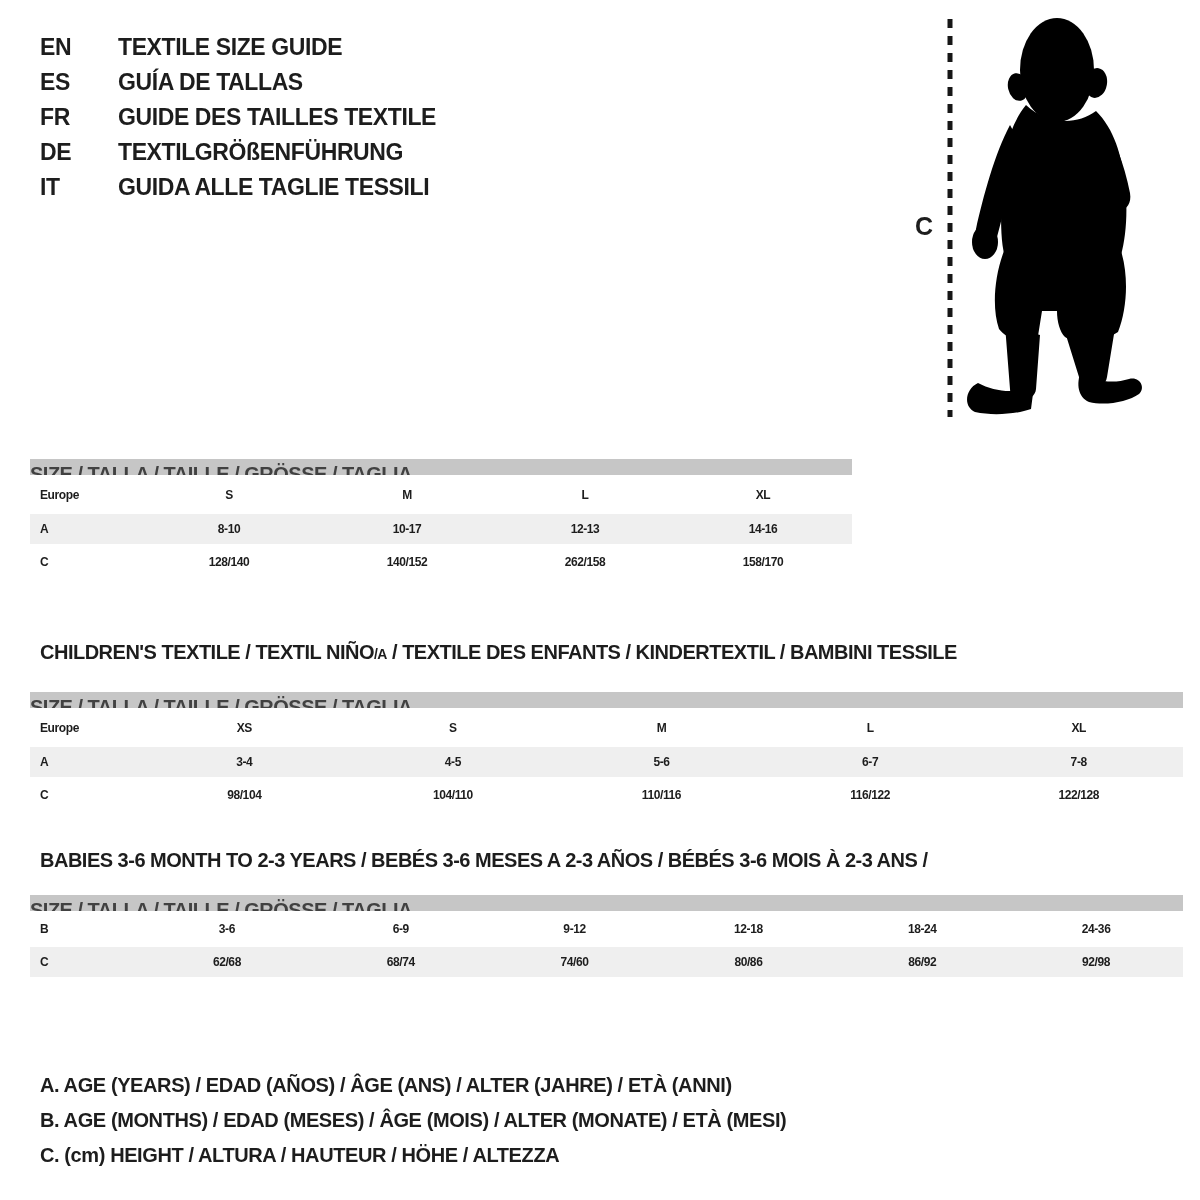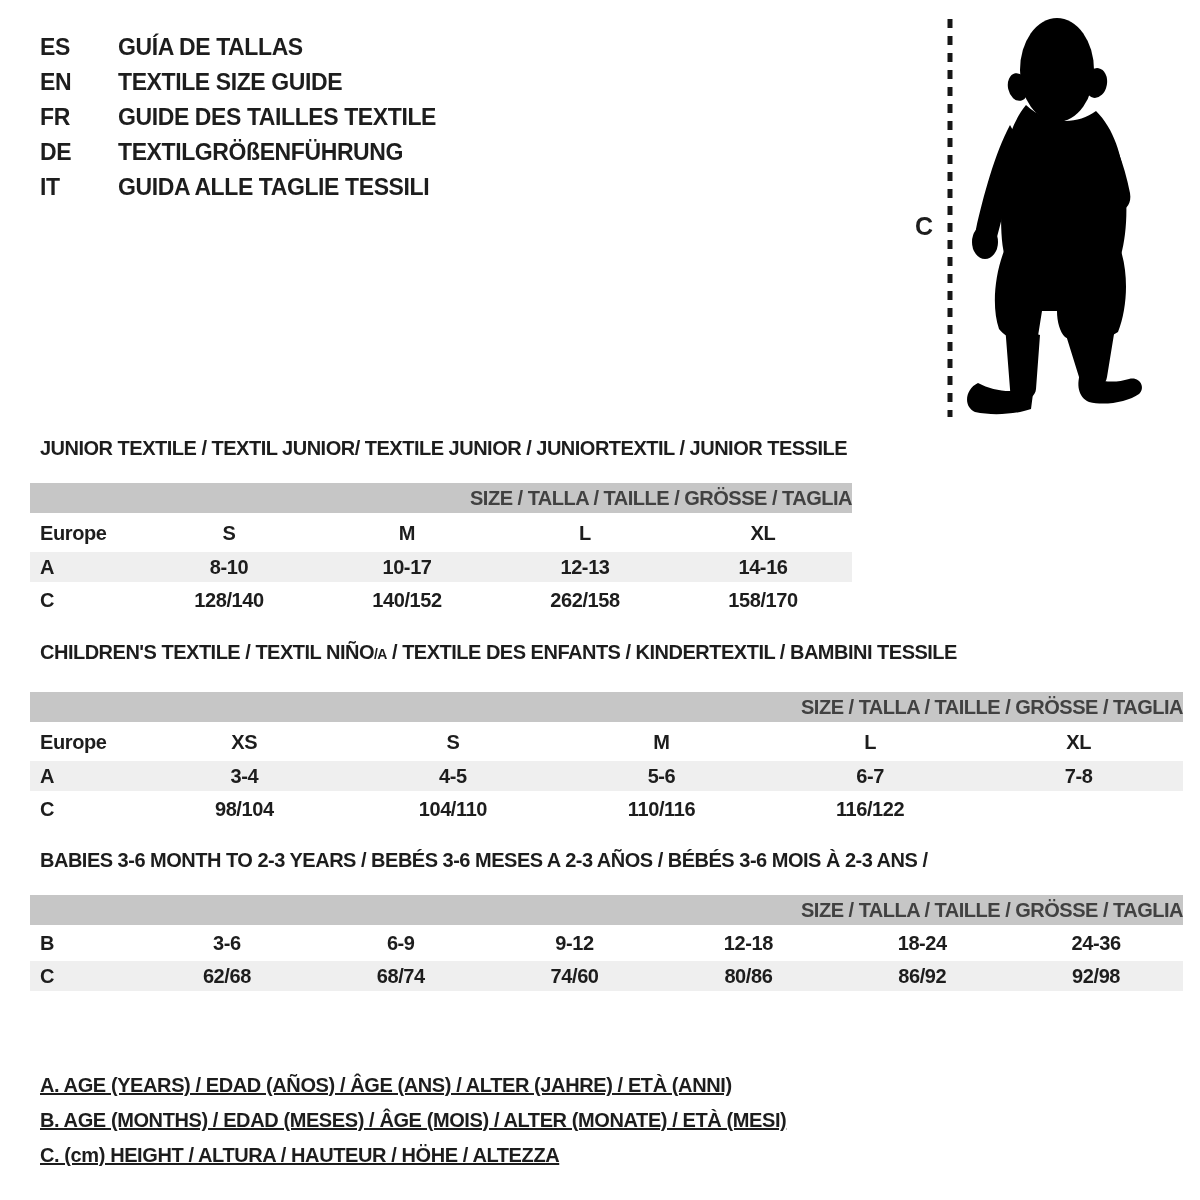--- a/index.html
+++ b/index.html
@@ -30,51 +30,51 @@
 
   
   .section { position: absolute; left: 30px; }
   #sec-junior   { top: 436px; width: 822px; }
   #sec-children { top: 640px; width: 1153px; }
   #sec-babies   { top: 843px; width: 1153px; }
   .sec-heading { margin-left: 10px; font-size: 20px; line-height: 24px; letter-spacing: -0.5px; white-space: nowrap; }
   .sec-heading.two-line { line-height: 35px; }
   .sub-small { font-size: 14px; }
   .size-bar {
-    height: 30px; line-height: 30px;
+    height: 16px; line-height: 30px;
     background: var(--size-bar-bg, #c6c6c6);
     color: var(--size-bar-text, #414141);
-    font-size: 20px; padding-left: 10px; letter-spacing: -0.5px;
-    white-space: nowrap; overflow: hidden; text-align: right;
+    font-size: 20px; letter-spacing: -0.5px;
+    white-space: nowrap; overflow: hidden;
   }
   #sec-junior .size-bar   { margin-top: 23px; }
   #sec-children .size-bar { margin-top: 26px; }
   #sec-babies .size-bar   { margin-top: 17px; }
   .table-body { margin-top: 2px; }
-  .trow { display: grid; height: 30px; line-height: 30px; margin-top: 3px; font-size: 20px; letter-spacing: -0.4px; }
+  .trow { display: grid; height: 30px; line-height: 30px; margin-top: 3px; font-size: 12px; letter-spacing: -0.4px; }
   .thead-row { height: 32px; line-height: 32px; margin-top: 4px; }
   .tlabel { padding-left: 10px; text-align: left; }
   .tcell { text-align: center; }
   .shaded { background: var(--shaded-row-bg, #efefef); }
 
   
-  #legend { left: 40px; top: 1068px; text-decoration: underline; }
+  #legend { left: 40px; top: 1068px; }
   .legend-line { font-size: 20px; line-height: 35px; letter-spacing: -0.4px; white-space: nowrap; }
 </style>
 </head>
 <body>
 
 <div id="lang-header" class="abs">
   <div class="lang-row">
+    <span class="lang-code">EN</span>
+    <span class="lang-title">TEXTILE SIZE GUIDE</span>
+  </div>
+  <div class="lang-row">
     <span class="lang-code">ES</span>
     <span class="lang-title">GUÍA DE TALLAS</span>
-  </div>
-  <div class="lang-row">
-    <span class="lang-code">EN</span>
-    <span class="lang-title">TEXTILE SIZE GUIDE</span>
   </div>
   <div class="lang-row">
     <span class="lang-code">FR</span>
     <span class="lang-title">GUIDE DES TAILLES TEXTILE</span>
   </div>
   <div class="lang-row">
     <span class="lang-code">DE</span>
     <span class="lang-title">TEXTILGRÖßENFÜHRUNG</span>
   </div>
   <div class="lang-row">
@@ -99,21 +99,20 @@
       <path d="M99,246 C89,272 87,304 94,324 C103,336 124,340 133,331 L137,306 L152,306 C152,317 155,327 160,332 C171,339 199,337 213,327 C222,304 224,272 216,246 Z"></path>
       <path d="M100,320 L135,330 L131,384 C130,398 105,398 105,384 Z"></path>
       <path d="M73,378 C60,384 58,402 70,407 C88,411 112,409 126,404 L129,381 C111,389 90,387 73,378 Z"></path>
       <path d="M160,327 L210,323 L202,372 C200,387 174,388 174,372 Z"></path>
       <path d="M176,366 C171,379 173,392 184,397 C200,401 223,397 234,389 C241,383 235,371 224,374 C208,379 189,377 178,366 Z"></path>
     </g>
   </svg>
 </div>
 
 <div id="sec-junior" class="section">
-  <div class="sec-heading">JUNIOR TEXTILE / TEXTIL JUNIOR/ TEXTILE JUNIOR / JUNIORTEXTIL / JUNIOR TESSILE</div>
   <div class="size-bar">SIZE / TALLA / TAILLE / GRÖSSE / TAGLIA</div>
   <div class="table-body">
       <div class="trow thead-row" style="grid-template-columns: 110px repeat(4, 1fr);">
         <div class="tlabel">Europe</div>
         <div class="tcell">S</div>
         <div class="tcell">M</div>
         <div class="tcell">L</div>
         <div class="tcell">XL</div>
       </div>
       <div class="trow shaded" style="grid-template-columns: 110px repeat(4, 1fr);">
@@ -152,20 +151,21 @@
         <div class="tcell">5-6</div>
         <div class="tcell">6-7</div>
         <div class="tcell">7-8</div>
       </div>
       <div class="trow" style="grid-template-columns: 110px repeat(5, 1fr);">
         <div class="tlabel">C</div>
         <div class="tcell">98/104</div>
         <div class="tcell">104/110</div>
         <div class="tcell">110/116</div>
         <div class="tcell">116/122</div>
+        <div class="tcell">122/128</div>
       </div>
     </div>
 </div>
 
 <div id="sec-babies" class="section">
   <div class="sec-heading two-line">
     <div>BABIES 3-6 MONTH TO 2-3 YEARS / BEBÉS 3-6 MESES A 2-3 AÑOS / BÉBÉS 3-6 MOIS À 2-3 ANS /</div>
   </div>
   <div class="size-bar">SIZE / TALLA / TAILLE / GRÖSSE / TAGLIA</div>
   <div class="table-body">

